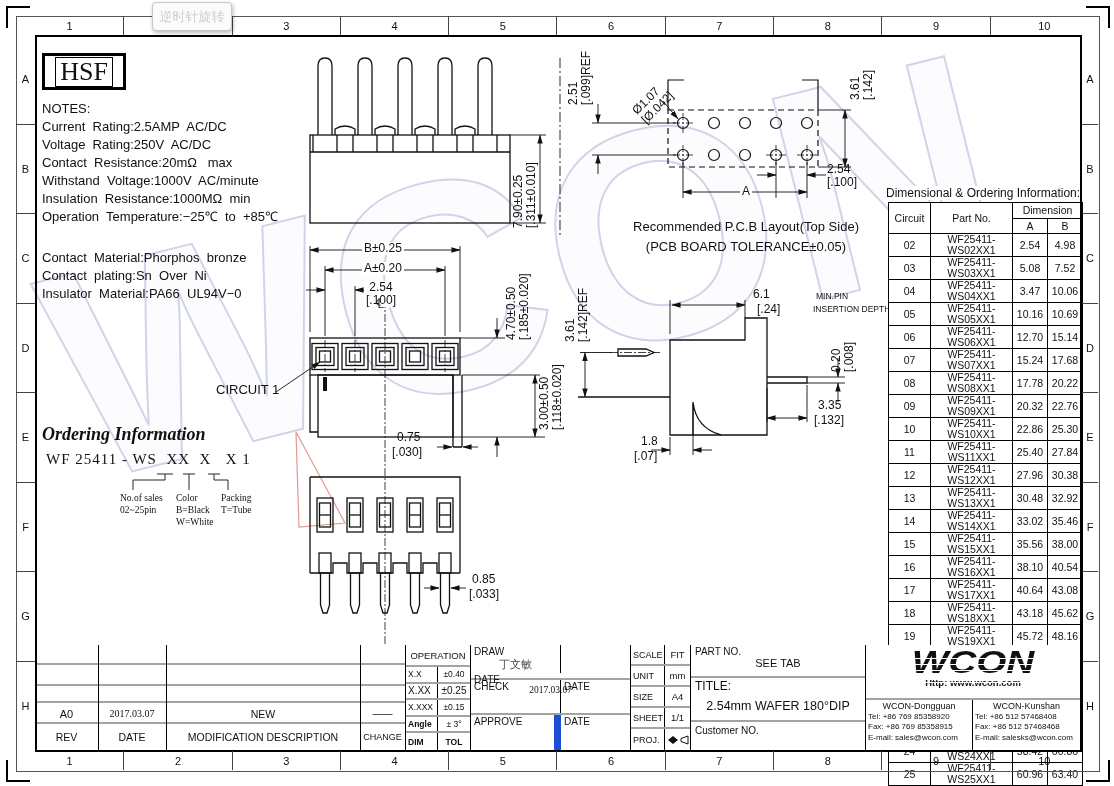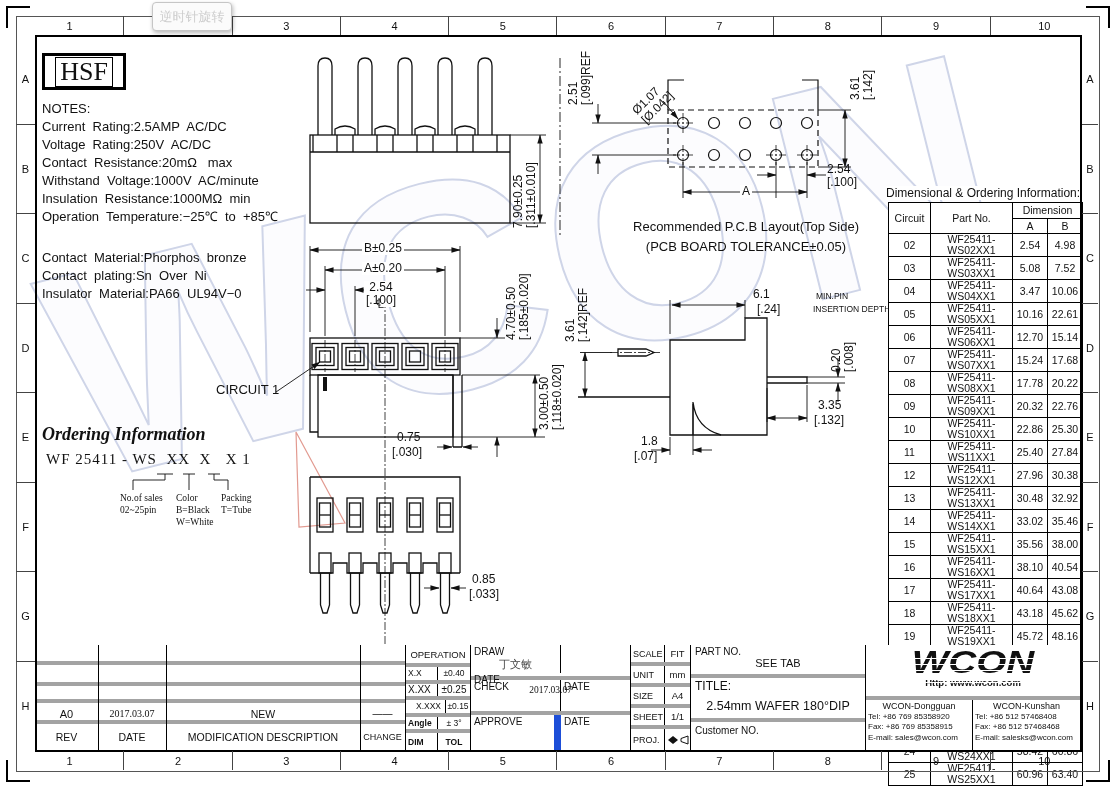--- a/index.html
+++ b/index.html
@@ -38,21 +38,21 @@
   .sm{font-size:8.5px;line-height:9px;padding-left:26px;}
   .cap{font-size:13px;width:300px;text-align:center;}
   
   .tblttl{position:absolute;left:886px;top:186px;font-size:12px;z-index:5;background:#fff;}
   .ptable{position:absolute;left:888px;top:202px;width:194px;z-index:5;border-collapse:collapse;background:#fff;table-layout:fixed;}
   .ptable th,.ptable td{border:1px solid #000;font-size:10.5px;font-weight:normal;text-align:center;padding:0;height:16.6px;line-height:11px;overflow:hidden;}
   
   .tb{position:absolute;left:35px;top:645px;width:1045px;height:105px;z-index:5;background:#fff;box-sizing:border-box;font-size:10px;}
   .tb *{box-sizing:border-box;}
   .abs{position:absolute;}
-  .bl{border-left:1px solid #000;} .bb{border-bottom:4px solid #a3a3a3;}
+  .bl{border-left:1px solid #000;} .bb{border-bottom:2px solid #a3a3a3;}
   .ser{font-family:"Liberation Serif",serif;}
   .wlogo{font-weight:900;font-style:italic;font-size:31px;letter-spacing:0px;transform:scaleX(1.25);transform-origin:center;}
   .stripes{position:absolute;left:20px;top:8px;width:170px;height:30px;
            background:repeating-linear-gradient(180deg,transparent 0 4.5px,#fff 4.5px 6px);pointer-events:none;}
   
   .wm{position:absolute;left:40px;top:110px;width:1020px;font-family:"Liberation Sans",sans-serif;font-weight:700;
       font-size:300px;line-height:300px;transform:rotate(-14deg);color:rgba(205,212,232,0.06);
       -webkit-text-stroke:2px #cfd5e8;z-index:1;pointer-events:none;letter-spacing:4px;}
 </style>
 </head>
@@ -408,21 +408,21 @@
         <tr>
           <td>04</td>
           <td>WF25411-WS04XX1</td>
           <td>3.47</td>
           <td>10.06</td>
         </tr>
         <tr>
           <td>05</td>
           <td>WF25411-WS05XX1</td>
           <td>10.16</td>
-          <td>22.61</td>
+          <td>10.69</td>
         </tr>
         <tr>
           <td>06</td>
           <td>WF25411-WS06XX1</td>
           <td>12.70</td>
           <td>15.14</td>
         </tr>
         <tr>
           <td>07</td>
           <td>WF25411-WS07XX1</td>
@@ -564,21 +564,21 @@
       <div class="bb" style="height:22px;display:flex;align-items:center;justify-content:center;font-size:9.5px;">OPERATION</div>
       <div class="bb" style="height:16.5px;display:flex;font-size:8.5px;">
           <span style="width:32px;border-right:1px solid #000;display:flex;align-items:center;padding-left:2px;">X.X</span>
           <span style="flex:1;display:flex;align-items:center;justify-content:center;">±0.40</span>
         </div>
       <div class="bb" style="height:16.5px;display:flex;font-size:10px;">
           <span style="width:32px;border-right:1px solid #000;display:flex;align-items:center;padding-left:2px;">X.XX</span>
           <span style="flex:1;display:flex;align-items:center;justify-content:center;">±0.25</span>
         </div>
       <div class="bb" style="height:16.5px;display:flex;font-size:8.5px;">
-          <span style="width:32px;border-right:1px solid #000;display:flex;align-items:center;padding-left:2px;margin-left:8px;">X.XXX</span>
+          <span style="width:32px;border-right:1px solid #000;display:flex;align-items:center;padding-left:2px;">X.XXX</span>
           <span style="flex:1;display:flex;align-items:center;justify-content:center;">±0.15</span>
         </div>
       <div class="bb" style="height:16.5px;display:flex;font-size:8.5px;">
           <span style="width:32px;border-right:1px solid #000;display:flex;align-items:center;padding-left:2px;font-weight:bold;">Angle</span>
           <span style="flex:1;display:flex;align-items:center;justify-content:center;">± 3°</span>
         </div>
       <div style="height:17px;display:flex;font-size:8.5px;font-weight:bold;">
           <span style="width:32px;border-right:1px solid #000;display:flex;align-items:center;padding-left:2px;">DIM</span>
           <span style="flex:1;display:flex;align-items:center;justify-content:center;">TOL</span>
         </div>

